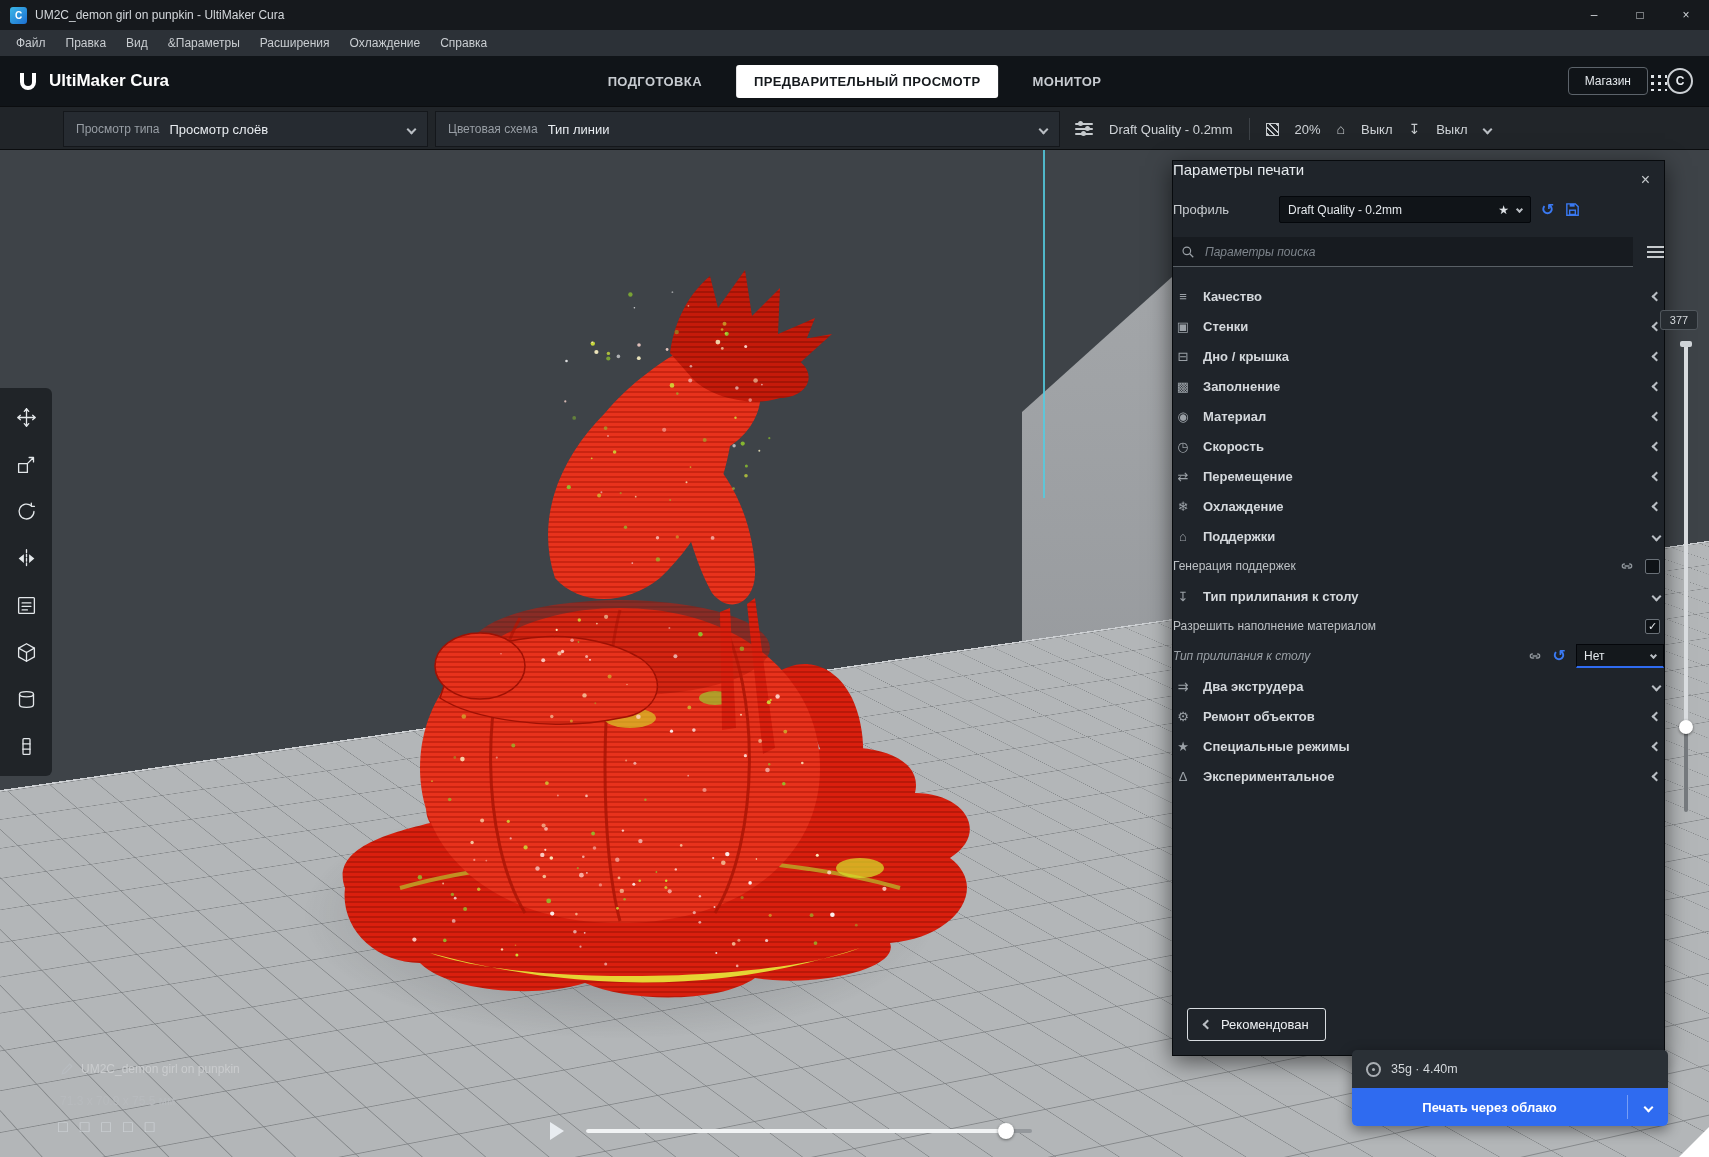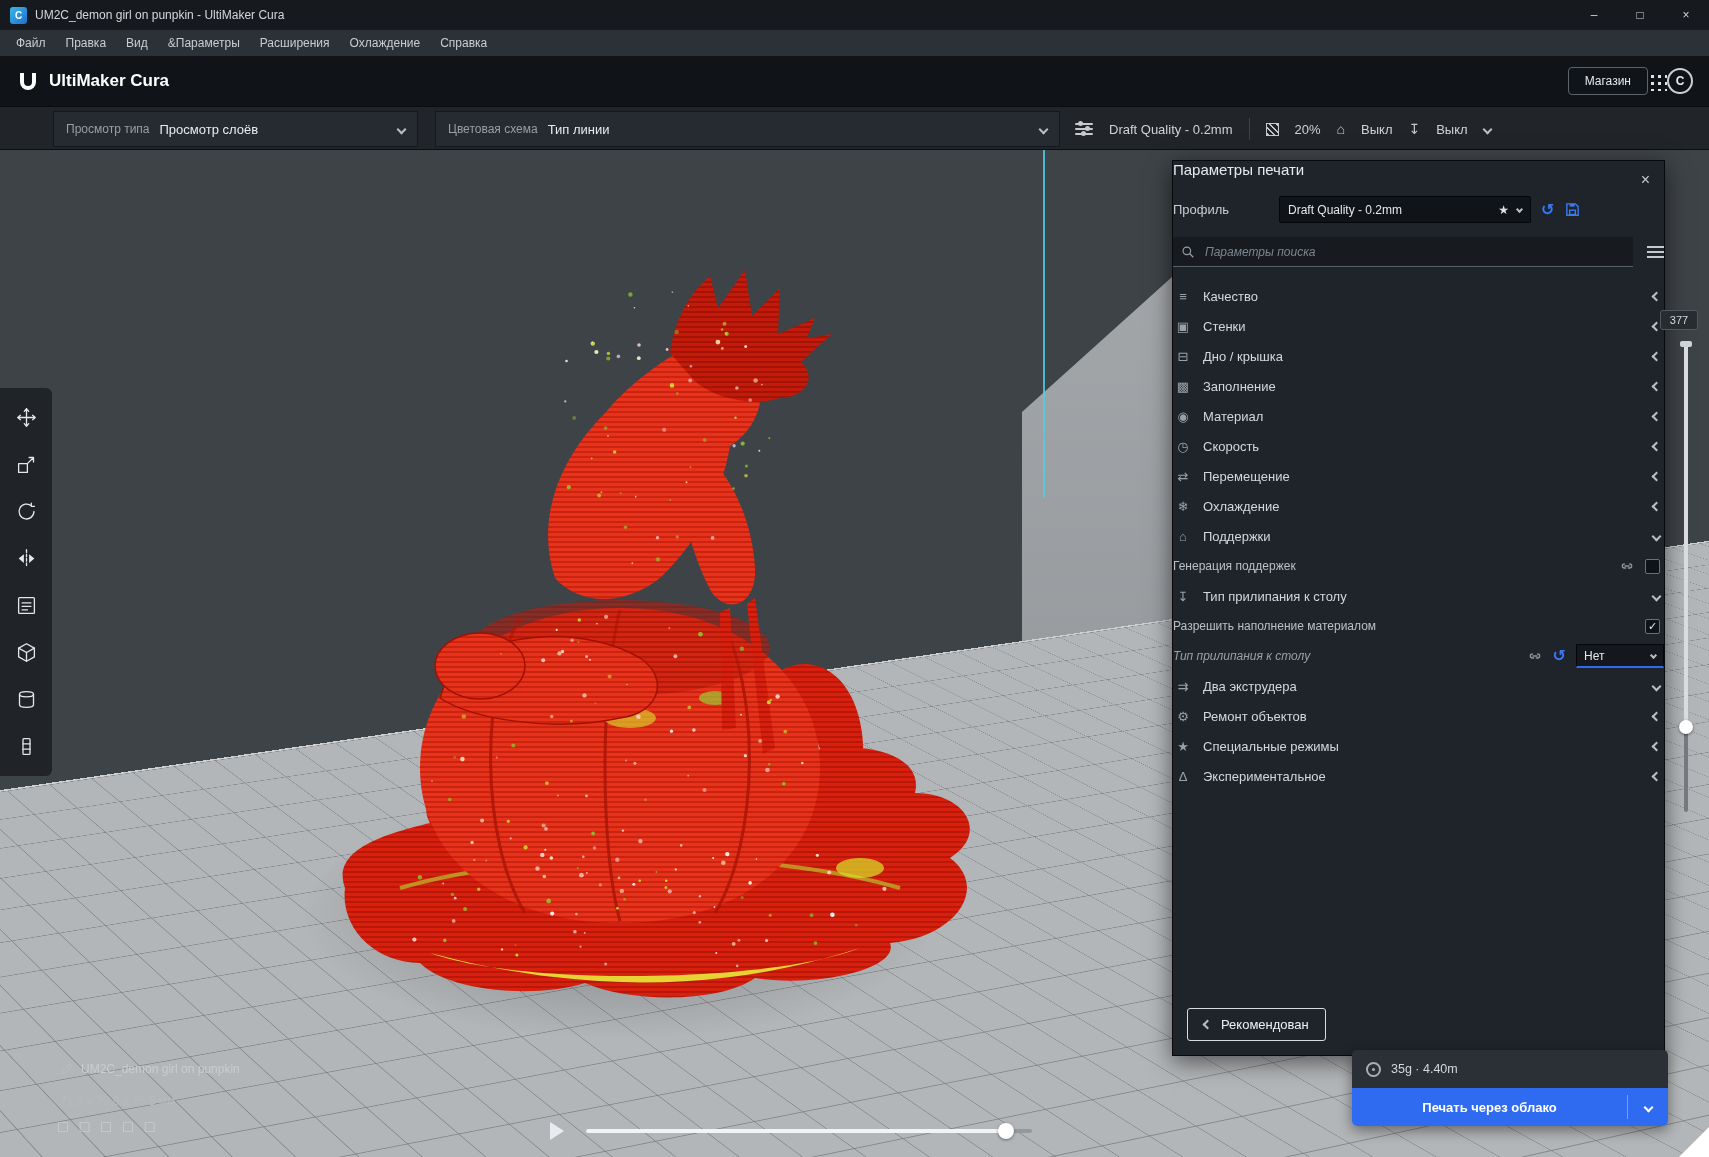--- a/index.html
+++ b/index.html
@@ -24,21 +24,21 @@
   .tab{font-size:13px;letter-spacing:.4px;color:#c7cbd0;font-weight:600;padding:8px 4px;cursor:default;white-space:nowrap;}
   .tab.active{background:#fff;color:#15191d;padding:9px 18px;border-radius:3px;font-weight:bold;}
   .hright{margin-left:auto;display:flex;align-items:center;}
   .marketbtn{border:1px solid #5c636a;border-radius:4px;padding:6px 16px;font-size:12px;color:#e4e8ec;background:transparent;}
   .griddots{width:19px;height:19px;background-image:radial-gradient(#dfe3e7 1.6px,transparent 1.8px);background-size:7px 7px;background-position:1px 1px;}
   .avatar{width:26px;height:26px;border:2px solid #ccd0d4;border-radius:50%;display:flex;align-items:center;justify-content:center;font-size:12px;font-weight:bold;color:#e8ecf0;}
 
   
   .viewtoolbar{position:absolute;left:0;top:106px;width:100%;height:44px;background:#212529;border-top:1px solid #0b0d0f;border-bottom:1px solid #0b0d0f;}
   .dd{position:absolute;top:4px;height:36px;background:#262b31;border:1px solid #14171b;display:flex;align-items:center;padding:0 12px;gap:10px;}
-  .dd1{left:53px;width:365px;}
+  .dd1{left:63px;width:365px;}
   .dd2{left:435px;width:625px;}
   .ddlabel{font-size:12px;color:#989ea5;}
   .ddvalue{font-size:13px;color:#e8ecf0;}
   .chev{width:7px;height:7px;border-right:2px solid #b9bec3;border-bottom:2px solid #b9bec3;display:inline-block;flex:none;}
   .chev.down{transform:rotate(45deg);}
   .chev.left{transform:rotate(135deg);}
   .chev.sm{width:5px;height:5px;}
   .dd .chev{margin-left:auto;}
   .pconfig{position:absolute;left:1075px;top:0;height:44px;display:flex;align-items:center;gap:16px;color:#cfd3d7;font-size:13px;}
   .sliders{display:flex;flex-direction:column;gap:3px;width:18px;}
@@ -93,21 +93,21 @@
   .blueico{color:#3a79f2;font-size:16px;font-weight:bold;line-height:1;}
   .searchrow{margin-top:14px;display:flex;align-items:center;gap:14px;}
   .searchbox{flex:1;height:30px;background:#171b20;border-bottom:1px solid #596066;display:flex;align-items:center;gap:8px;padding:0 8px;}
   .searchbox input{flex:1;background:transparent;border:none;outline:none;color:#d4d8dc;font-size:12px;font-style:italic;}
   .searchbox input::placeholder{color:#7e858c;font-style:italic;}
   .burger{display:flex;flex-direction:column;gap:3px;}
   .burger span{width:17px;height:2px;background:#c6cacd;}
   .catlist{margin-top:14px;}
   .cat{height:30px;display:flex;align-items:center;gap:10px;}
   .cicon{width:20px;text-align:center;color:#9aa0a6;font-size:13px;flex:none;}
-  .clabel{flex:1;font-size:13px;font-weight:normal;color:#d4d8dc;}
+  .clabel{flex:1;font-size:13px;font-weight:bold;color:#d4d8dc;}
   .cat .chev{margin-right:4px;}
   .sub{height:30px;display:flex;align-items:center;gap:10px;font-size:12px;color:#bcc0c4;}
   .slabel{flex:1;}
   .sub.ital .slabel{font-style:italic;color:#9aa0a6;}
   .cb{width:15px;height:15px;background:#0f1317;border:1px solid #697077;border-radius:2px;display:flex;align-items:center;justify-content:center;font-size:11px;color:#e8ecf0;margin-right:4px;flex:none;}
   .minidd{width:88px;height:24px;background:#14181c;border:1px solid #04060a;border-bottom:2px solid #2f6bf0;display:flex;align-items:center;gap:6px;padding:0 7px;font-size:12px;color:#e4e8ec;}
   .minidd .val{flex:1;}
   .linkico svg{display:block;}
   .pfooter{position:absolute;left:14px;bottom:14px;}
   .recbtn{display:flex;align-items:center;gap:10px;border:1px solid #d8dce0;border-radius:3px;background:transparent;color:#eef1f4;font-size:13px;padding:8px 16px;}
@@ -157,20 +157,25 @@
     <span class="menuitem">Охлаждение</span>
     <span class="menuitem">Справка</span>
   </div>
 
   <div class="appheader">
     <div class="brand">
       <svg width="24" height="24" viewBox="0 0 24 24">
         <path d="M4 4v9a8 8 0 0 0 16 0V4h-4v9a4 4 0 0 1-8 0V4z" fill="#fff"></path>
       </svg>
       <span>UltiMaker Cura</span>
+    </div>
+    <div class="tabs">
+      <span class="tab">ПОДГОТОВКА</span>
+      <span class="tab active">ПРЕДВАРИТЕЛЬНЫЙ ПРОСМОТР</span>
+      <span class="tab">МОНИТОР</span>
     </div>
     <div class="hright">
       <button class="marketbtn">Магазин</button>
       <div class="griddots"></div>
       <div class="avatar">C</div>
     </div>
   </div>
 
   <div class="viewtoolbar">
     <div class="dd dd1">

